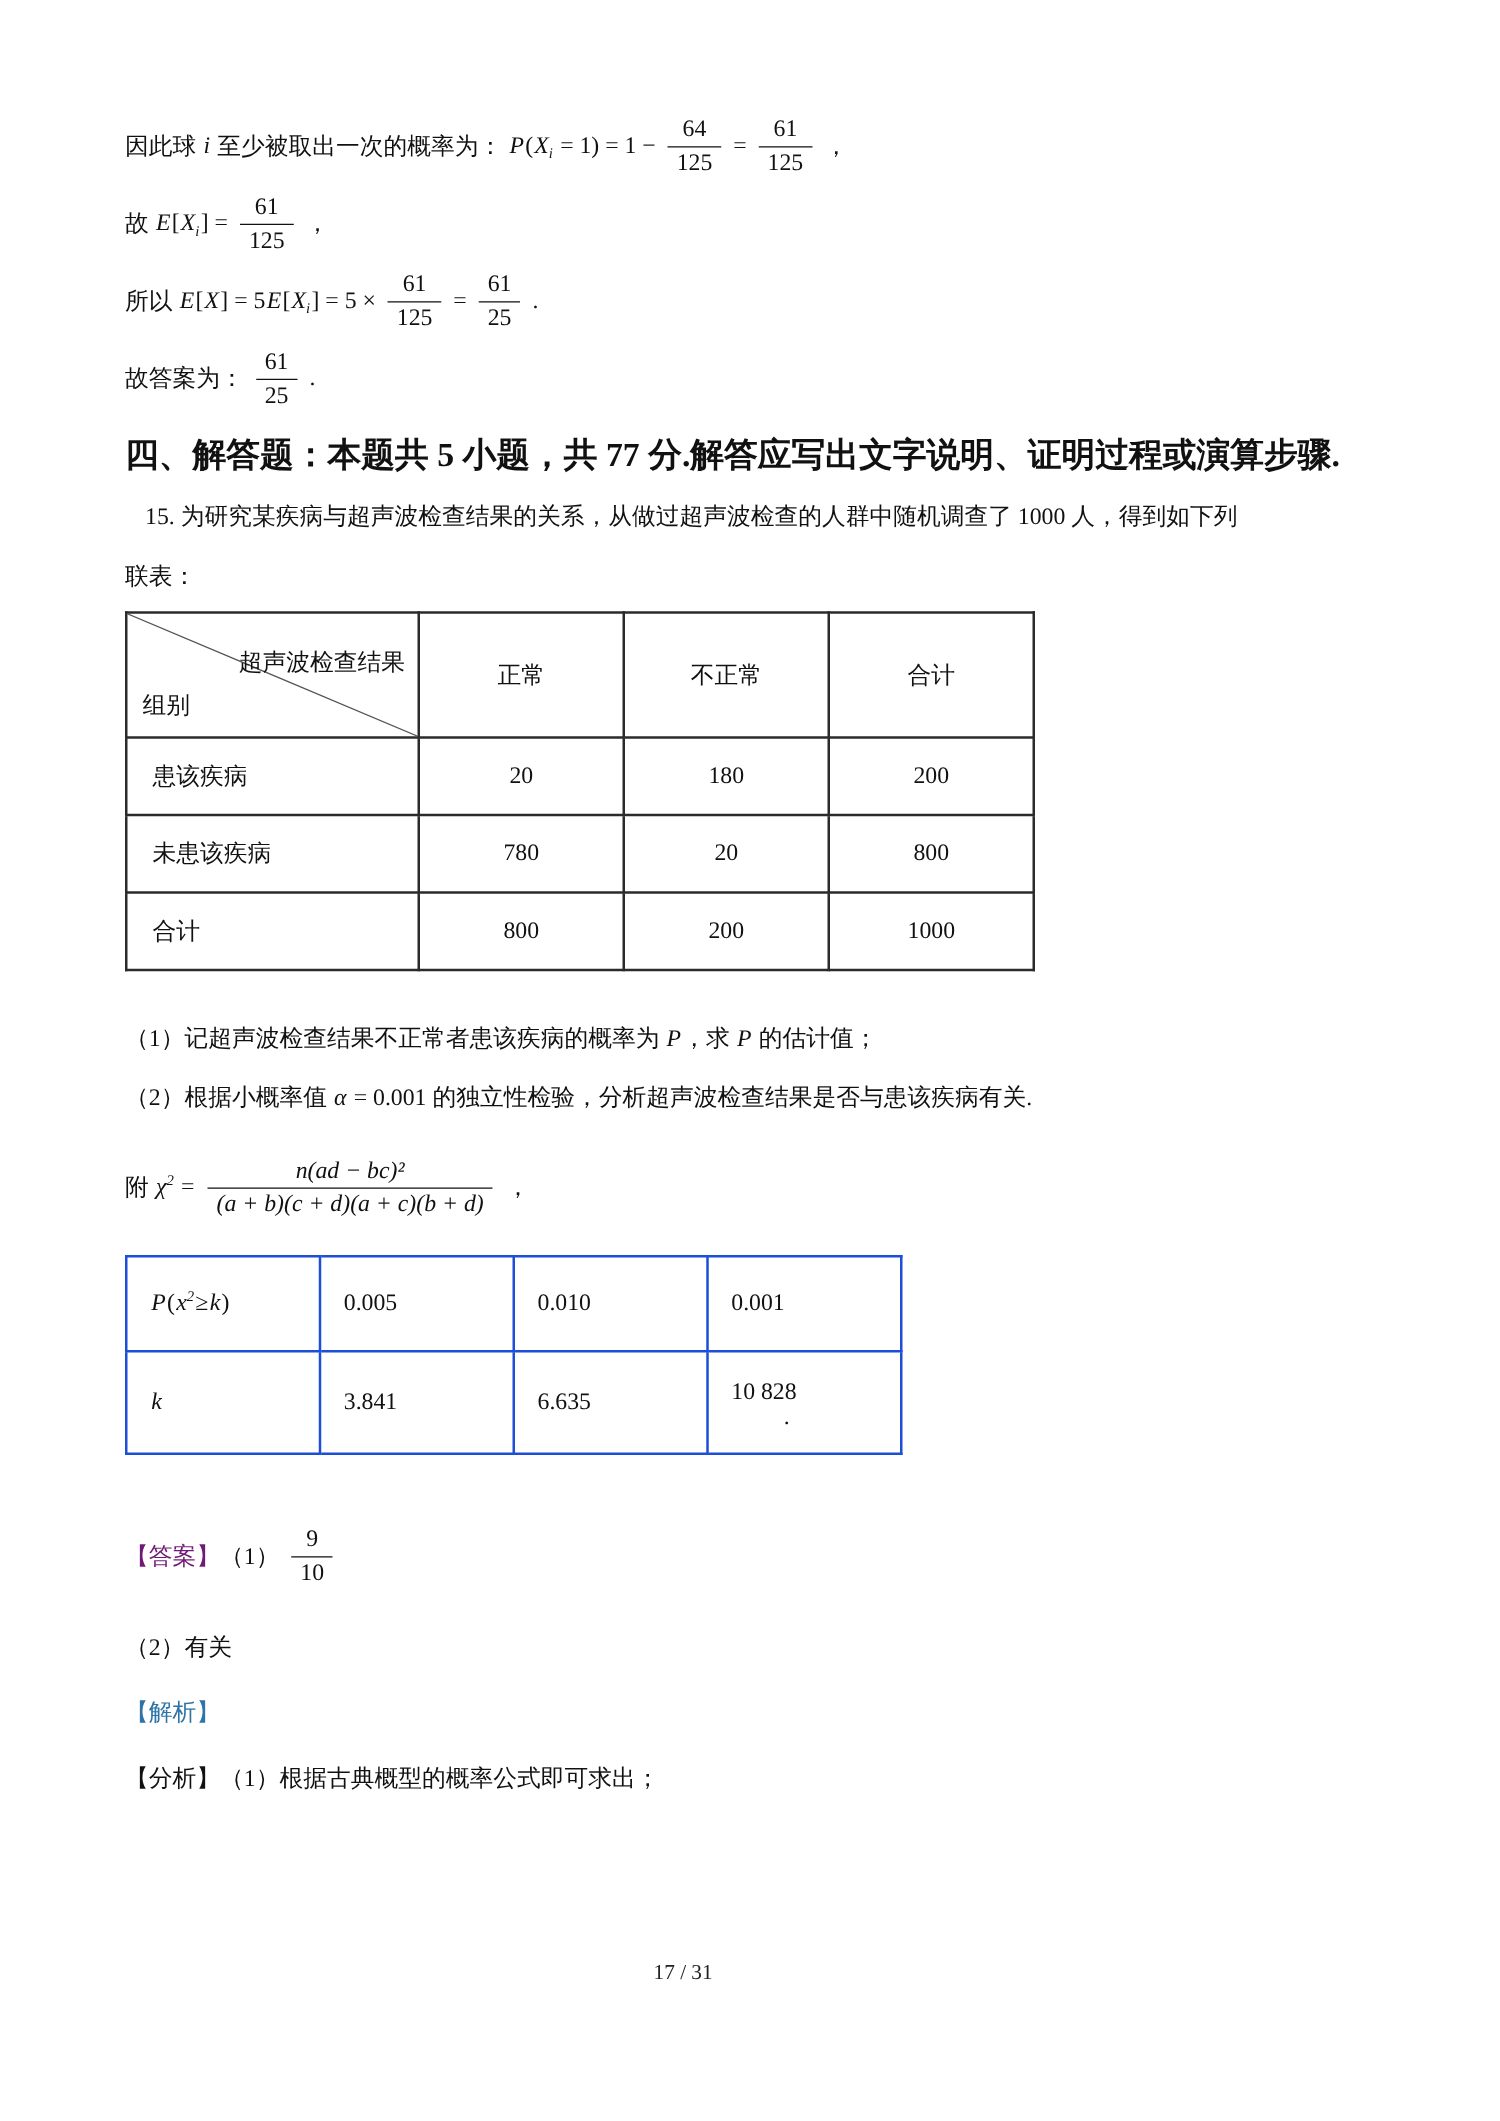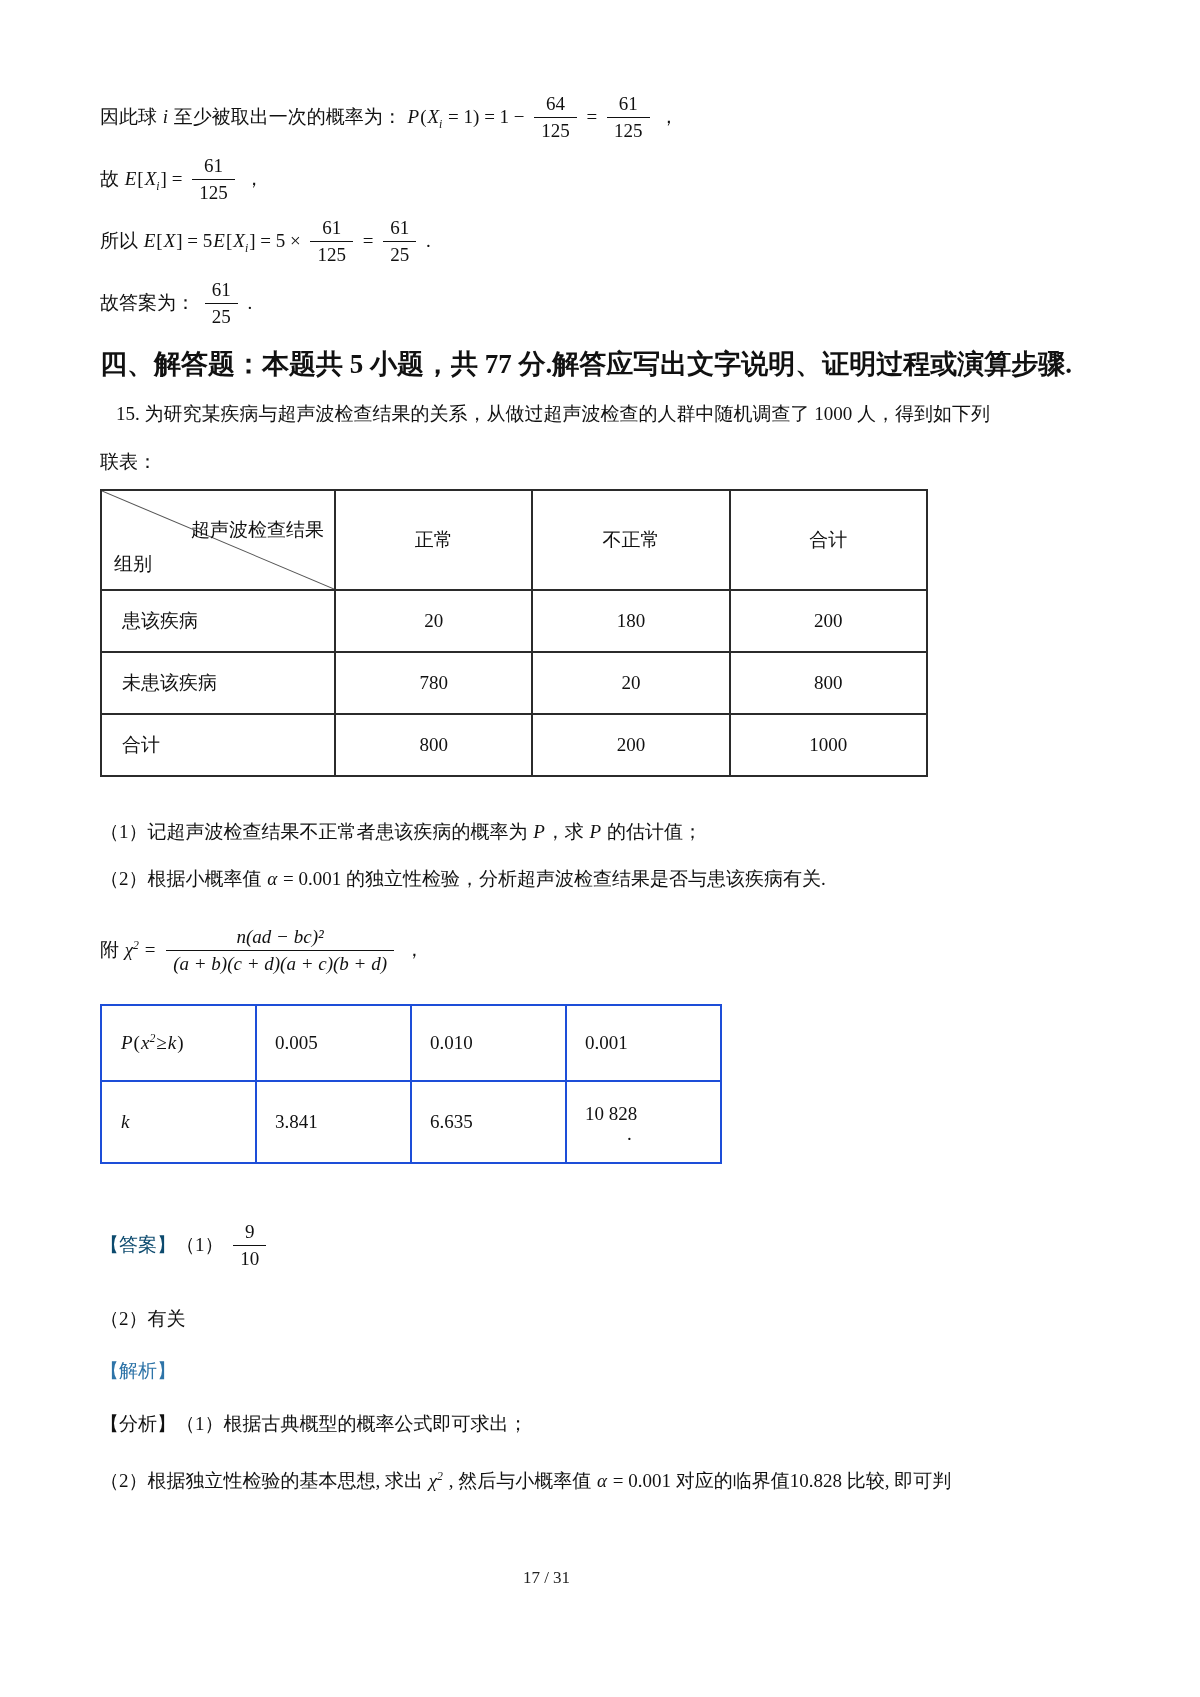--- a/index.html
+++ b/index.html
@@ -26,21 +26,21 @@
 
   
   .heading{font-weight:bold;font-size:27px;margin-top:10px;line-height:1.5;}
 
   
   .q-intro{margin-top:14px;line-height:1.6;margin-left:16px;}
   .q-intro2{margin-top:18px;line-height:1.6;}
 
   
   table{border-collapse:collapse;table-layout:fixed;}
-  .tbl1{width:828px;margin-top:12px;}
+  .tbl1{width:728px;margin-top:12px;}
   .tbl1 td{border:2px solid #2b2b2b;vertical-align:middle;}
   .tbl1 .hrow td{height:96px;text-align:center;}
   .tbl1 .drow td{height:58px;text-align:center;}
   .tbl1 .rowlabel{text-align:left !important;padding-left:20px;}
   .corner{position:relative;width:232px;height:96px;padding:0 !important;}
   .corner svg{position:absolute;left:0;top:0;width:100%;height:100%;}
   .corner .ct{position:absolute;top:26px;right:10px;}
   .corner .cb{position:absolute;bottom:12px;left:12px;}
 
   
@@ -198,27 +198,26 @@
       <td>6.635</td>
       <td>
         <span>10 828</span>
         <span class="dotline">.</span>
       </td>
     </tr>
   </tbody>
     </table>
 
   <div class="mathline answer-line">
-      <span class="mark" style="color: #0c4a6e;">【答案】</span>
+      <span class="mark" style="color: #701a75;">【答案】</span>
       <span class="mt">（1） </span>
       <span class="frac">
         <span class="num">9</span>
         <span class="den">10</span>
       </span>
     </div>
   <div class="ans2">（2）有关</div>
   <div class="jiexi mark" style="color: rgb(46, 116, 168);">【解析】</div>
   <div class="fenxi">【分析】（1）根据古典概型的概率公式即可求出；</div>
-  <div class="detail2 textline"><span class="mt">（2）根据独立性检验的基本思想, 求出 </span><span class="mi">χ<sup>2</sup></span><span class="mt"> , 然后与小概率值 </span><span class="mi">α</span><span class="mt"> = 0.001 对应的临界值10.828 比较, 即可判</span></div>
 
 </div>
 
 <div class="footer">17 / 31</div>
 
 </body></html>

